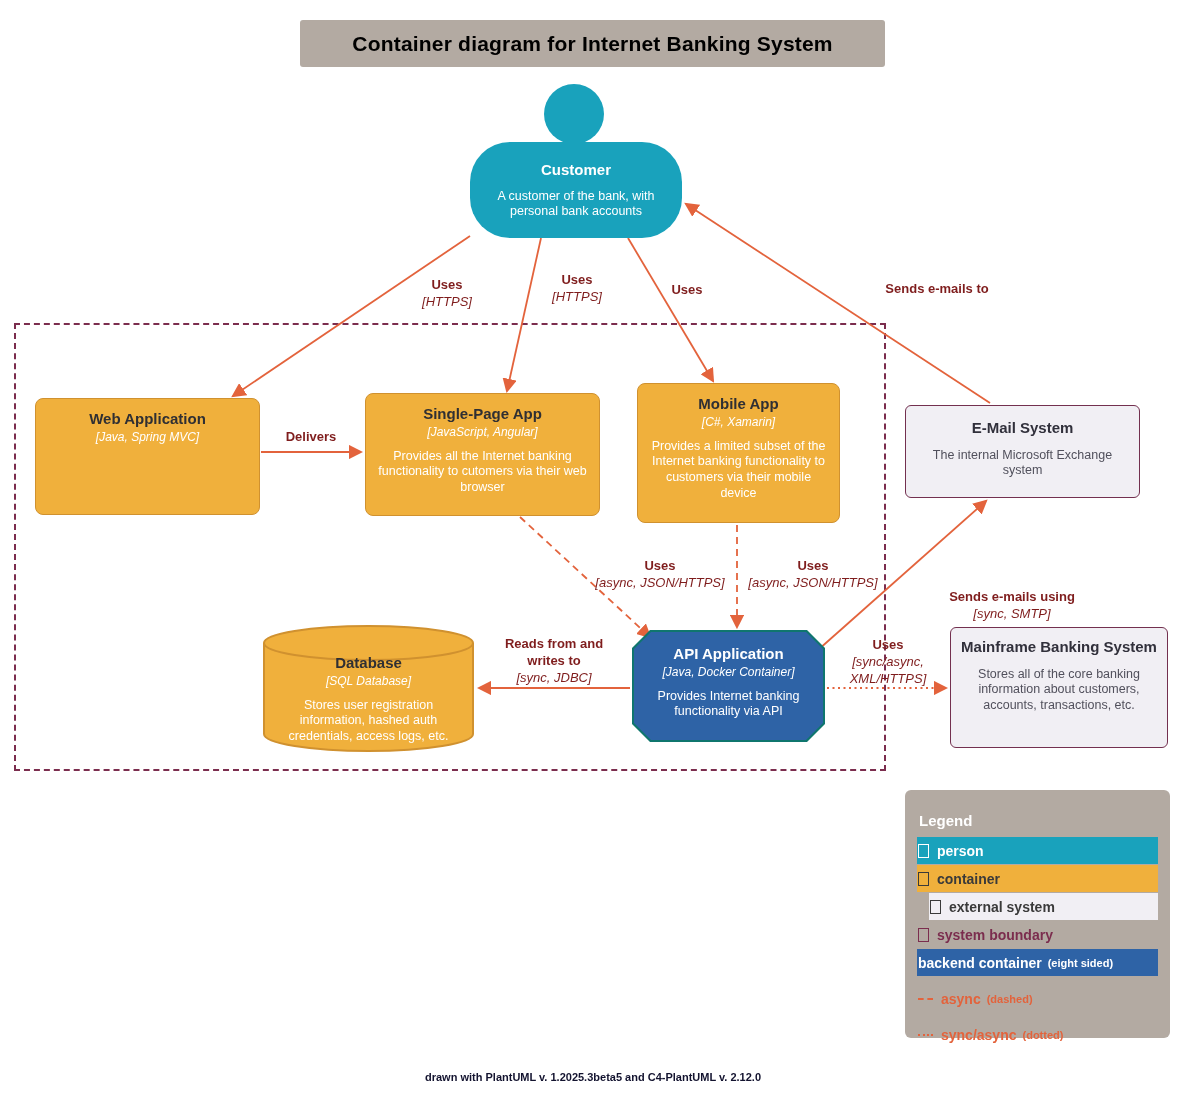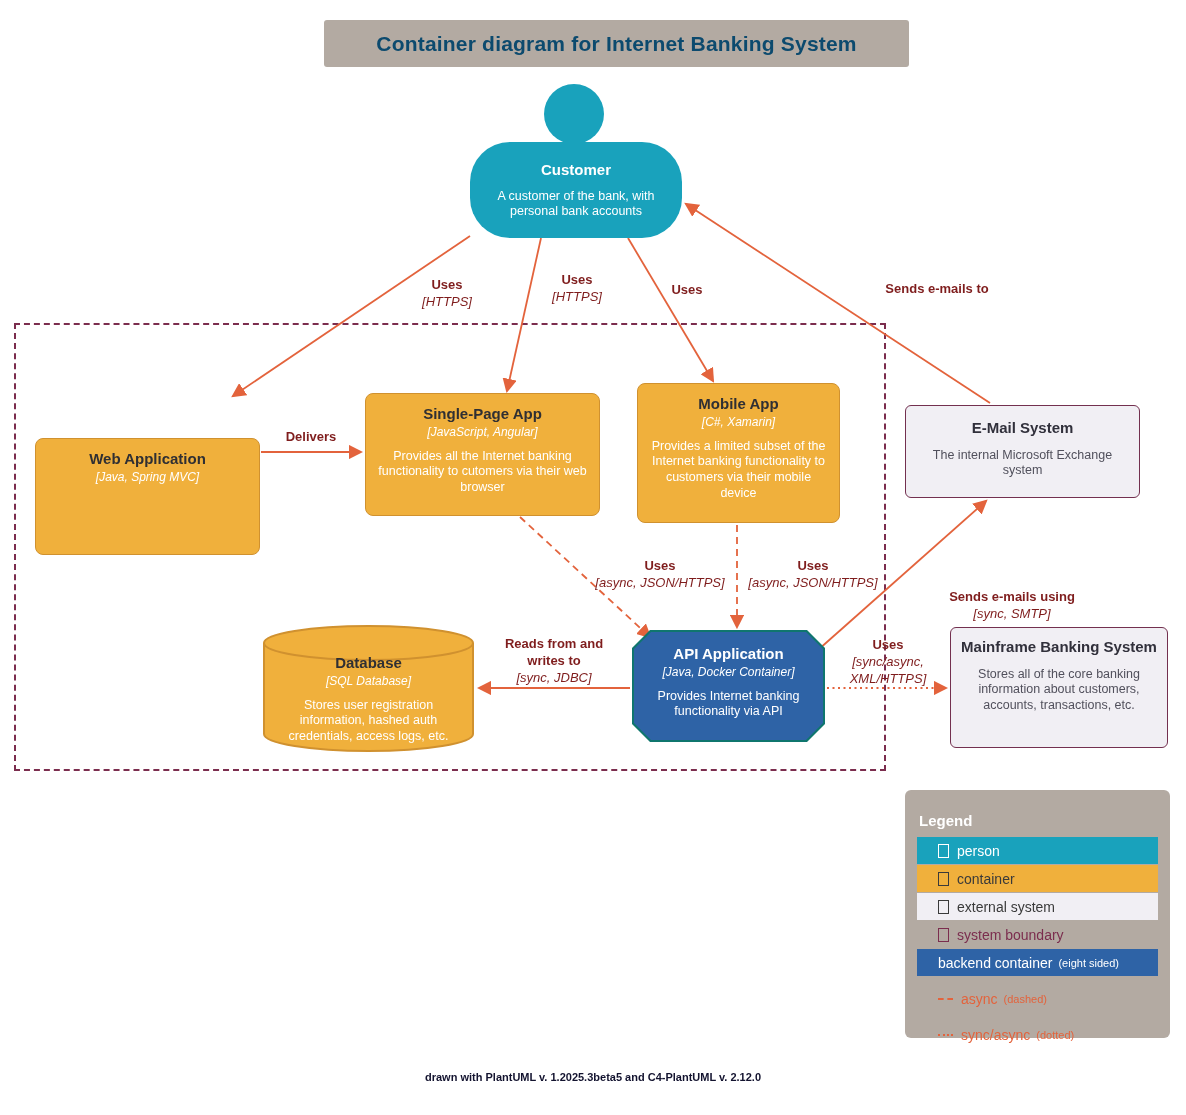--- a/index.html
+++ b/index.html
@@ -4,21 +4,21 @@
 <style>
   html,body { margin:0; padding:0; background:#ffffff; }
   body { font-family:"Liberation Sans","DejaVu Sans",sans-serif; }
   #stage { position:relative; width:1186px; height:1115px; background:#ffffff; overflow:hidden; }
 
   
   .title-banner {
     position:absolute; left:300px; top:20px; width:585px; height:47px;
     background:#b3aaa2; border-radius:3px;
     display:flex; align-items:center; justify-content:center;
-    color:#0c4a6e; font-size:21px; font-weight:bold; letter-spacing:.2px;margin-left:24px;
+    color:#000000; font-size:21px; font-weight:bold; letter-spacing:.2px;
   }
 
   
   .node { position:absolute; box-sizing:border-box; text-align:center; z-index:2; line-height:1.25; }
   .node-title { font-weight:bold; font-size:15px; color:#2f2f33; margin-bottom:1px; }
   .node-tech  { font-style:italic; font-size:12px; color:#ffffff; margin-bottom:9px; }
   .node-desc  { font-size:12.5px; color:#ffffff; }
 
   .container-node {
     background:#f0b03c; border:1.5px solid #d0912f; border-radius:8px;
@@ -88,25 +88,25 @@
   .edge-label .tech { font-style:italic; display:block; }
 
   
   .legend {
     position:absolute; left:905px; top:790px; width:265px; height:248px;
     background:#b3aaa2; border-radius:6px; box-sizing:border-box; padding:10px 12px; z-index:2;
   }
   .legend-title { color:#ffffff; font-weight:bold; font-size:15px; margin:12px 0 8px 2px; }
   .legend-row {
     display:flex; align-items:center; height:27px; margin-bottom:1px;
-    font-size:14px; padding-left:21px; box-sizing:border-box;
+    font-size:14px; padding-left:1px; box-sizing:border-box;font-weight:bold;
   }
   .lr-person   { background:#19a2bc; color:#ffffff; }
   .lr-container{ background:#f0b03c; color:#3a3a3a; }
-  .lr-external { background:#f1eff4; color:#3a3a3a; }
+  .lr-external { background:#f1eff4; color:#3a3a3a;margin-left:12px; }
   .lr-boundary { color:#7b2d4e; }
   .lr-backend  { background:#2e63a6; color:#ffffff; }
   .lr-line     { color:#e3633c; margin-top:9px; }
   .li-rect-icon {
     display:inline-block; width:9px; height:12px;
     border:1.5px solid currentColor; margin-right:8px; flex:0 0 auto;
   }
   .li-dash { display:inline-block; width:15px; height:0; border-top:2px dashed currentColor; margin-right:8px; flex:0 0 auto; }
   .li-dot  { border-top-style:dotted; }
   .li-suffix { font-size:11px; margin-left:6px; }
@@ -183,21 +183,21 @@
     <span class="lbl">Uses</span>
     <span class="tech">[sync/async, XML/HTTPS]</span>
   </div>
 
   <div class="person-head"></div>
   <div class="person-body">
     <div class="node-title">Customer</div>
     <div class="node-desc">A customer of the bank, with personal bank accounts</div>
   </div>
 
-  <div class="node container-node" style="left:35px; top:398px; width:225px; height:117px;margin-top:40px;">
+  <div class="node container-node" style="left:35px; top:398px; width:225px; height:117px;">
     <div class="node-title">Web Application</div>
     <div class="node-tech">[Java, Spring MVC]</div>
   </div>
 
   <div class="node container-node" style="left:365px; top:393px; width:235px; height:123px;">
     <div class="node-title">Single-Page App</div>
     <div class="node-tech">[JavaScript, Angular]</div>
     <div class="node-desc">Provides all the Internet banking functionality to cutomers via their web browser</div>
   </div>
 

